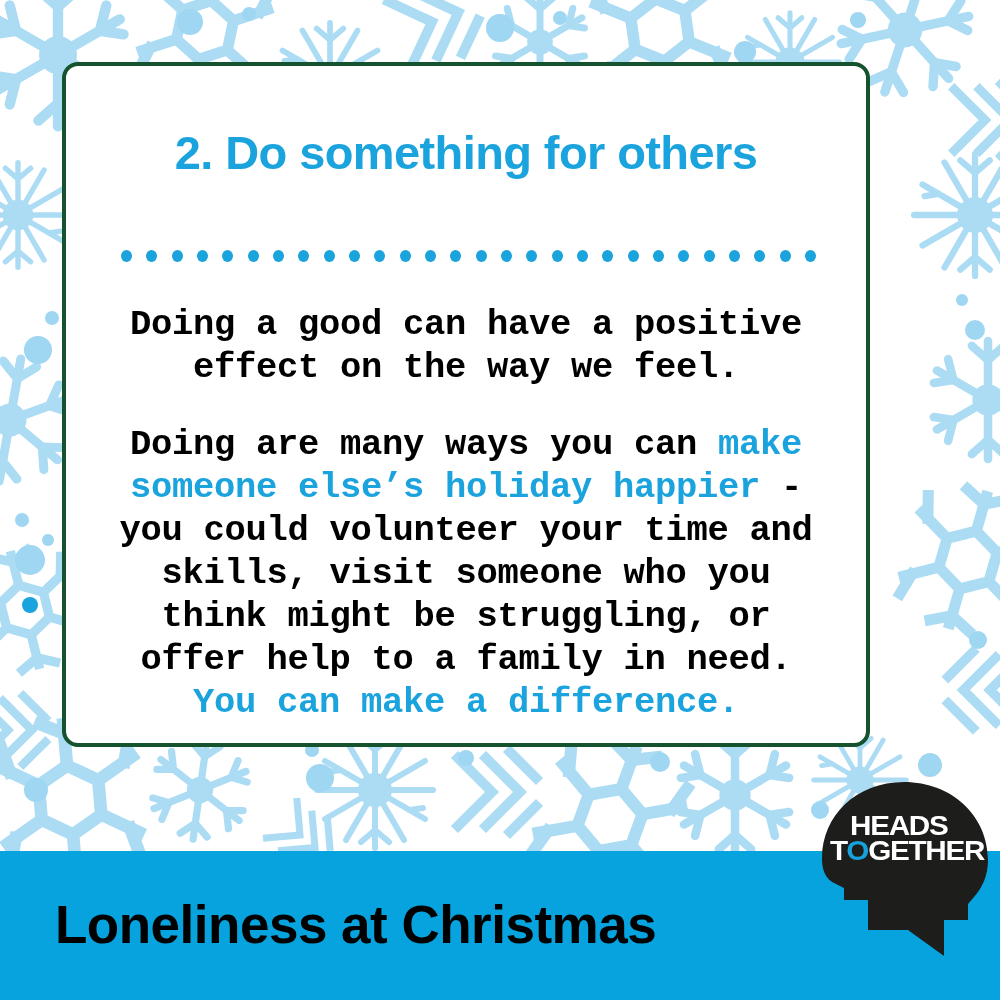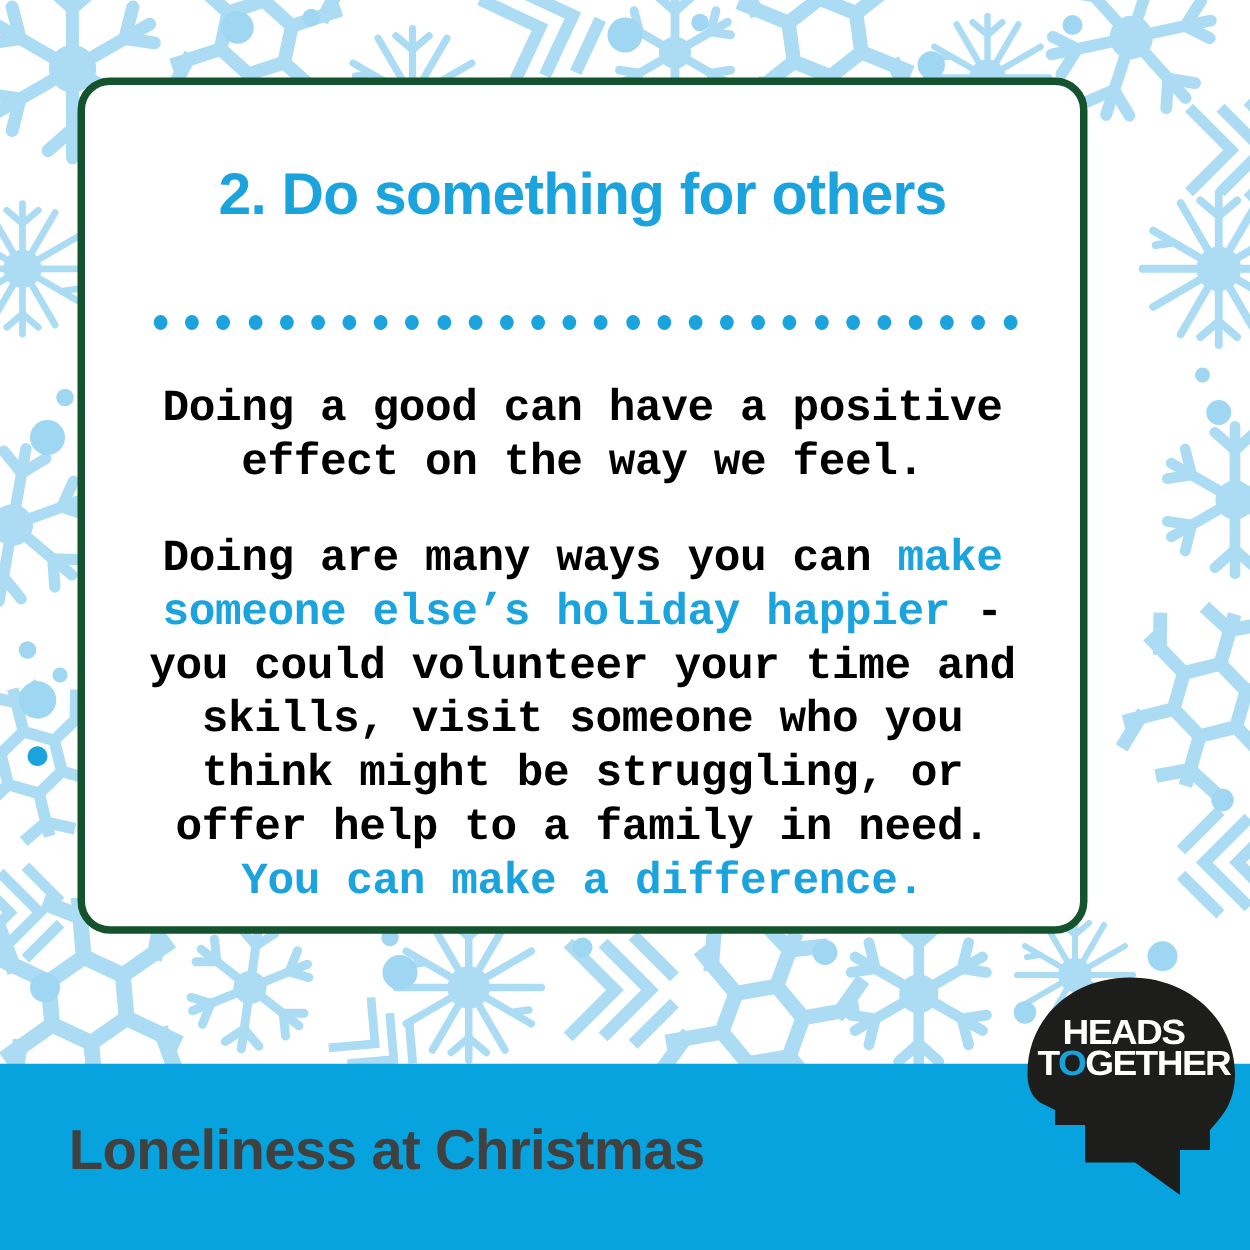--- a/index.html
+++ b/index.html
@@ -32,22 +32,22 @@
   }
 
   
   #card {
     position: absolute;
     left: 62px;
     top: 62px;
     width: 808px;
     height: 685px;
     background: #ffffff;
-    border: 6px solid #14532d;
-    border-radius: 26px;
+    border: 4px solid #14532d;
+    border-radius: 16px;
     box-sizing: border-box;
     z-index: 2;
   }
 
   #card-title {
     position: absolute;
     left: 0;
     right: 0;
     top: 62px;
     text-align: center;
@@ -101,22 +101,22 @@
     top: 851px;
     width: 1000px;
     height: 149px;
     background: #06a3de;
     z-index: 3;
   }
   #footer-title {
     position: absolute;
     left: 55px;
     top: 43px;
-    color: #404040;
-    font-size: 45px;
+    color: #000000;
+    font-size: 53px;
     font-weight: bold;
     letter-spacing: -0.5px;
     white-space: nowrap;
   }
 
   
   #logo {
     position: absolute;
     left: 820px;
     top: 780px;

